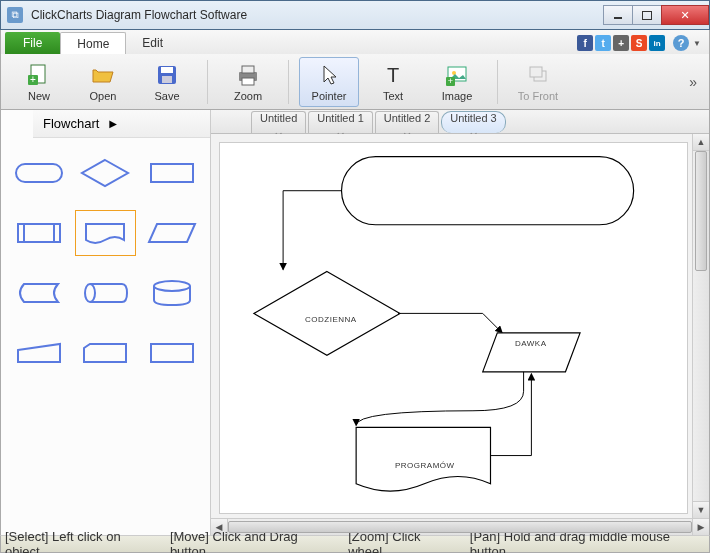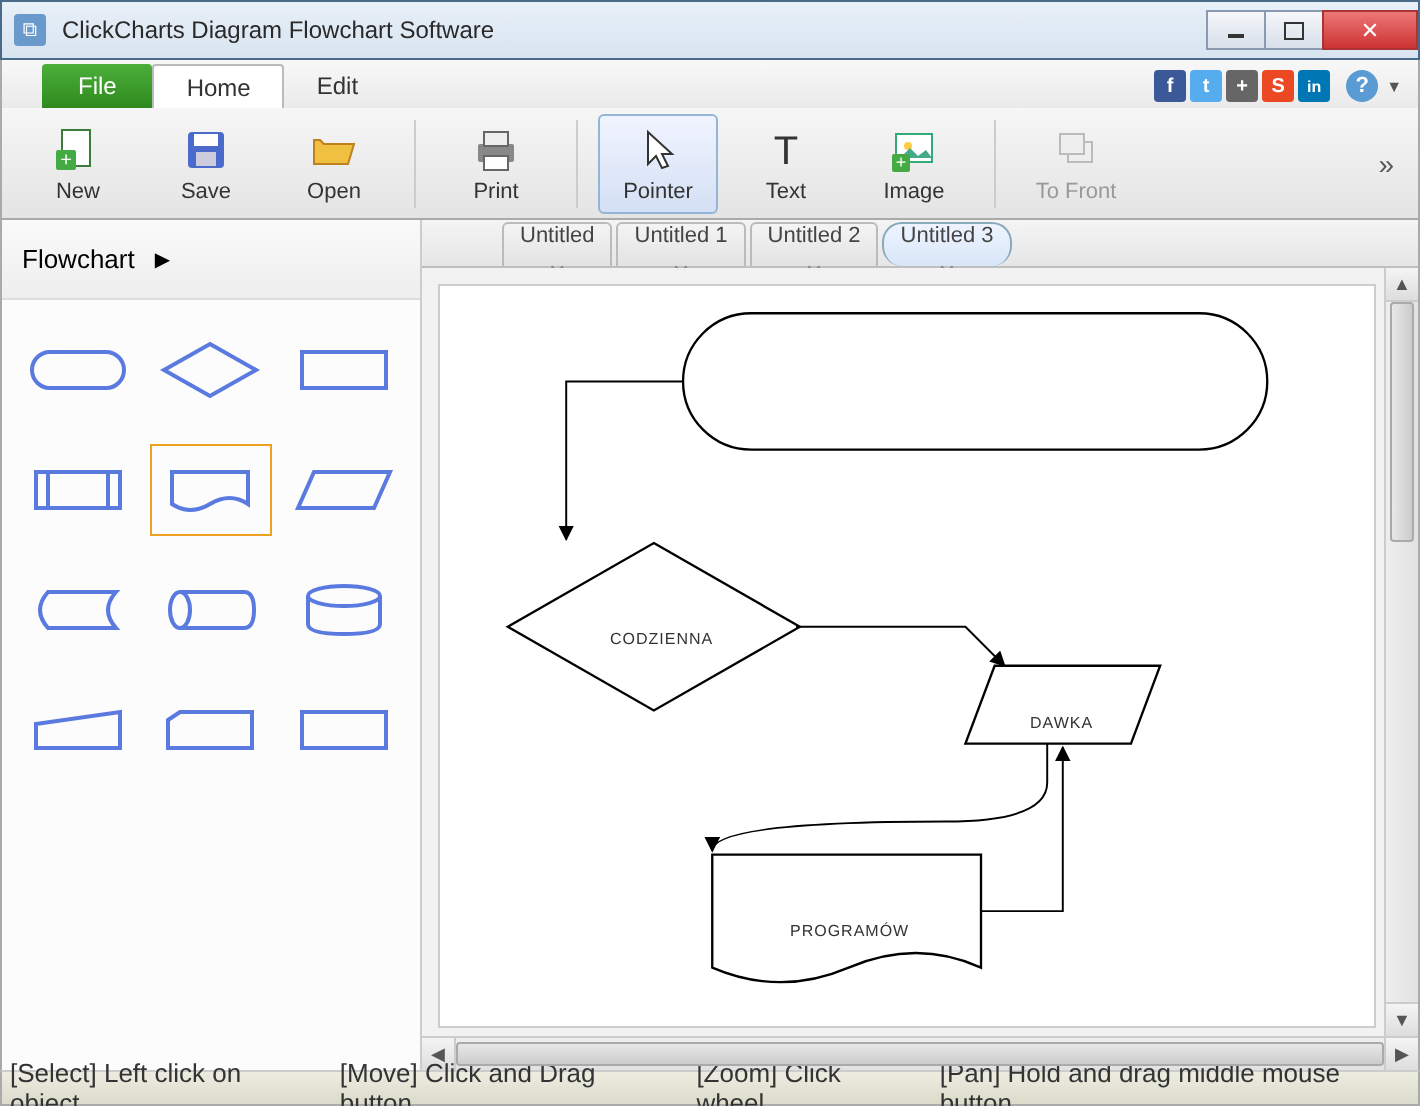--- a/index.html
+++ b/index.html
@@ -11,42 +11,42 @@
 .titlebar .title { margin-left: 8px; font-size: 12px; color: #2a2a2a; flex: 1; }
 .win-btns { display: flex; height: 20px; margin-right: 0; }
 .win-btn { width: 30px; height: 20px; display: flex; align-items: center; justify-content: center; font-size: 12px; color: #333; background: linear-gradient(#f4f6fa,#d8e0ea); border: 1px solid #8a9ab0; margin-left: -1px; }
 .win-btn.min::before { content: ""; width: 8px; height: 2px; background: #333; margin-top: 6px; }
 .win-btn.max::before { content: ""; width: 8px; height: 7px; border: 1px solid #333; }
 .win-btn.close { width: 48px; background: linear-gradient(#e77,#c33); color: #fff; border-color: #a33; }
 .win-btn.close::before { content: "✕"; font-size: 11px; }
 
 
 .menurow { height: 24px; background: linear-gradient(#f8f8f8, #eaeaea); border-left: 1px solid #aaa; border-right: 1px solid #aaa; display: flex; align-items: flex-end; }
-.file-tab { background: linear-gradient(#4caf3a, #2e8a1e); color:#fff; font-size:12px; padding: 4px 18px; border-radius: 2px 2px 0 0; margin-left: 20px; height: 22px; display:flex; align-items:center; }
+.file-tab { background: linear-gradient(#4caf3a, #2e8a1e); color:#fff; font-size:12px; padding: 4px 18px; border-radius: 2px 2px 0 0; margin-left: 4px; height: 22px; display:flex; align-items:center; }
 .menu-tab { font-size:12px; padding: 4px 16px; height: 22px; display:flex; align-items:center; color:#333; }
 .menu-tab.active { background:#fff; border:1px solid #bbb; border-bottom:none; border-radius:2px 2px 0 0; }
 .menurow .spacer { flex: 1; }
 .social { display:flex; gap:2px; margin-right:8px; align-items:center; margin-bottom:3px;}
 .social-icon { width:16px; height:16px; border-radius:2px; display:flex; align-items:center; justify-content:center; font-size:10px; color:#fff; font-weight:bold; }
 .help-icon { width:16px; height:16px; border-radius:50%; background:#5a9bd4; color:#fff; display:flex; align-items:center; justify-content:center; font-size:11px; font-weight:bold; margin-left:6px;}
 .help-drop { font-size:8px; color:#555; margin-left:2px;}
 
 
 .ribbon { height: 56px; background: linear-gradient(#f6f6f6, #e4e4e4); border: 1px solid #aaa; border-top:none; display:flex; align-items:center; padding: 0 8px; gap:4px; }
 .ribbon-sep { width:1px; height:44px; background:#ccc; margin:0 6px; }
 .ribbon-btn { width:60px; height:50px; display:flex; flex-direction:column; align-items:center; justify-content:center; gap:2px; border:1px solid transparent; border-radius:3px; font-size:11px; color:#333; }
 .ribbon-btn.selected { background:linear-gradient(#f0f4ff,#d4e0f4); border:1px solid #94b4d8; }
 .ribbon-btn.disabled { color:#999; }
 .ribbon-btn svg, .ribbon-btn .icon { width:26px; height:26px; }
 .ribbon-expand { margin-left:auto; font-size:14px; color:#555; padding:4px; }
 
 
 .workarea { display:flex; height: calc(553px - 30px - 24px - 56px - 18px); border-left:1px solid #aaa; border-right:1px solid #aaa; background:#fff;}
 .sidebar { width:210px; background:#fcfcfc; border-right:1px solid #ccc; display:flex; flex-direction:column;}
-.sidebar-head { height:40px; display:flex; align-items:center; padding:0 10px; font-size:13px; border-bottom:1px solid #ddd; background:linear-gradient(#fafafa,#eee);}
+.sidebar-head { height:28px; display:flex; align-items:center; padding:0 10px; font-size:13px; border-bottom:1px solid #ddd; background:linear-gradient(#fafafa,#eee);margin-left:32px;}
 .sidebar-head .arrow { margin-left:10px; font-size:10px;}
 .shapes-grid { padding:12px 8px; display:grid; grid-template-columns: repeat(3, 1fr); gap:14px 6px; }
 .shape-cell { height:46px; display:flex; align-items:center; justify-content:center; border:1px solid transparent;}
 .shape-cell.selected { border:1px solid #f0a020; }
 .shape-cell svg { width:54px; height:38px; }
 
 
 .canvas-area { flex:1; display:flex; flex-direction:column; background:#f2f2f2;}
 .doc-tabs { height:24px; display:flex; align-items:flex-end; padding-left:40px; gap:2px; background:linear-gradient(#f4f4f4,#e6e6e6); border-bottom:1px solid #bfbfbf;}
 .doc-tab { height:22px; padding:0 8px; display:flex; align-items:center; gap:6px; font-size:11px; background:linear-gradient(#f4f4f4,#e2e2e2); border:1px solid #bbb; border-bottom:none; border-radius:3px 3px 0 0; color:#444;flex-direction:column;}
@@ -104,40 +104,40 @@
   <div class="ribbon-btn">
     <svg viewBox="0 0 26 26">
         <rect x="5" y="3" width="14" height="18" fill="#fff" stroke="#3a7a3a"></rect>
         <rect x="2" y="13" width="10" height="10" fill="#4a4" rx="1"></rect>
         <text x="7" y="21" font-size="10" fill="#fff" text-anchor="middle">+</text>
       </svg>
     <span>New</span>
   </div>
   <div class="ribbon-btn">
     <svg viewBox="0 0 26 26">
+        <path d="M3 8 L3 20 L20 20 L23 10 L8 10 L6 8 Z" fill="#f0c040" stroke="#c08020"></path>
+      </svg>
+    <span>Open</span>
+  </div>
+  <div class="ribbon-btn">
+    <svg viewBox="0 0 26 26">
         <rect x="4" y="4" width="18" height="18" fill="#4a6acc" rx="2"></rect>
         <rect x="7" y="5" width="12" height="6" fill="#fff"></rect>
         <rect x="8" y="14" width="10" height="7" fill="#ccd"></rect>
       </svg>
     <span>Save</span>
   </div>
-  <div class="ribbon-btn">
-    <svg viewBox="0 0 26 26">
-        <path d="M3 8 L3 20 L20 20 L23 10 L8 10 L6 8 Z" fill="#f0c040" stroke="#c08020"></path>
-      </svg>
-    <span>Open</span>
-  </div>
   <div class="ribbon-sep"></div>
   <div class="ribbon-btn">
     <svg viewBox="0 0 26 26">
         <rect x="4" y="10" width="18" height="9" fill="#888" rx="1"></rect>
         <rect x="7" y="4" width="12" height="7" fill="#eee" stroke="#666"></rect>
         <rect x="7" y="16" width="12" height="7" fill="#fff" stroke="#666"></rect>
       </svg>
-    <span>Print</span>
+    <span>Zoom</span>
   </div>
   <div class="ribbon-sep"></div>
   <div class="ribbon-btn selected">
     <svg viewBox="0 0 26 26">
         <path d="M8 4 L8 20 L12 16 L15 22 L18 21 L15 15 L20 15 Z" fill="#fff" stroke="#333"></path>
       </svg>
     <span>Pointer</span>
   </div>
   <div class="ribbon-btn">
     <svg viewBox="0 0 26 26">
@@ -280,21 +280,21 @@
 
             <path d="M275 195 L360 195 L345 235 L260 235 Z" fill="#fff" stroke="#000" stroke-width="1.2"></path>
 
             <path d="M302 235 L302 255 Q302 275 250 275 Q130 275 130 290" fill="none" stroke="#000" marker-end="url(#arr)"></path>
 
             <path d="M130 292 L268 292 L268 350 Q235 335 200 350 Q165 365 130 350 Z" fill="#fff" stroke="#000" stroke-width="1.2"></path>
 
             <path d="M268 321 L310 321 L310 237" fill="none" stroke="#000" marker-end="url(#arr)"></path>
           </svg>
           <div class="node-label" style="left:85px; top:172px;">CODZIENNA</div>
-          <div class="node-label" style="left:295px; top:214px;">DAWKA</div>
+          <div class="node-label" style="left:295px; top:196px;">DAWKA</div>
           <div class="node-label" style="left:175px; top:318px;">PROGRAMÓW</div>
         </div>
       </div>
       <div class="vscroll">
         <div class="btn">▲</div>
         <div class="track">
             <div class="thumb"></div>
           </div>
         <div class="btn">▼</div>
       </div>

